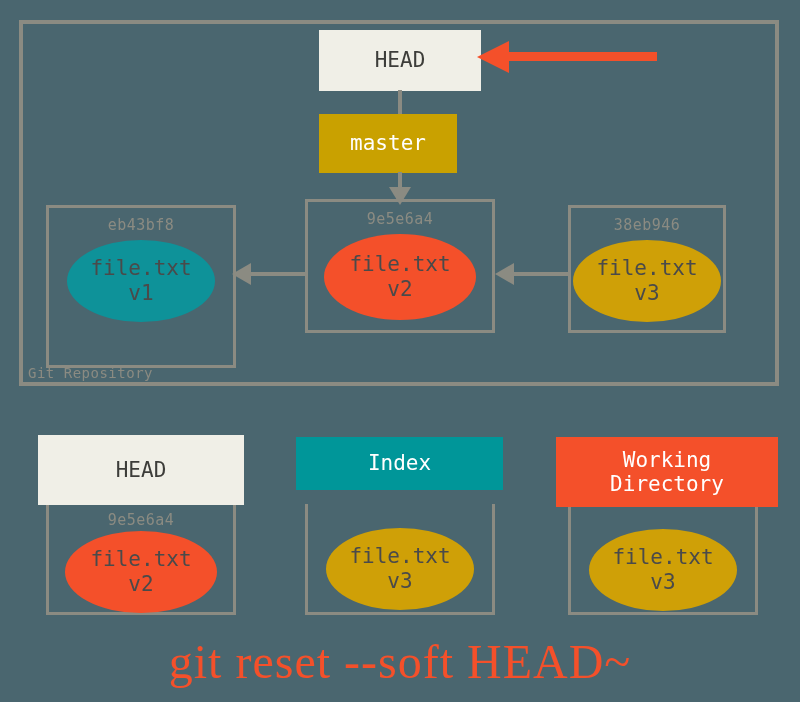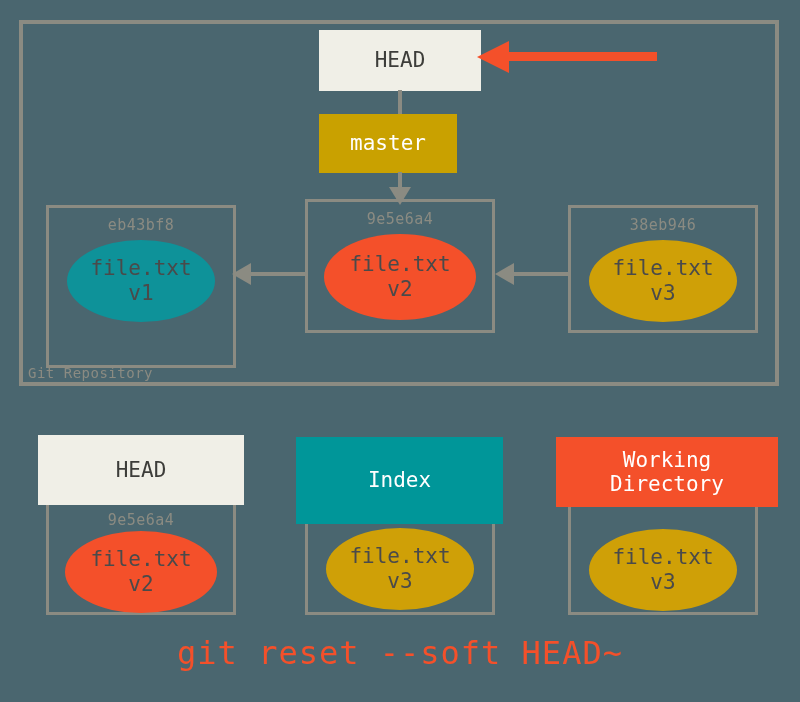--- a/index.html
+++ b/index.html
@@ -140,21 +140,21 @@
     justify-content: center;
     border-radius: 50%;
     color: #4a4a4a;
     font-size: 21px;
     line-height: 1.18;
     white-space: pre;
   }
 
   #commit-1 { left: 46px;  top: 205px; width: 190px; height: 163px; }
   #commit-2 { left: 305px; top: 199px; width: 190px; height: 134px; }
-  #commit-3 { left: 568px; top: 205px; width: 190px; height: 128px; }
+  #commit-3 { left: 568px; top: 205px; width: 158px; height: 128px; }
 
   #commit-1 .blob { top: 32px; width: 148px; height: 82px; background: #0e9299; }
   #commit-2 .blob { top: 32px; width: 152px; height: 86px; background: #f4502a; }
   #commit-3 .blob { top: 32px; width: 148px; height: 82px; background: #cfa007; }
 
   
   .commit-link-shaft {
     position: absolute;
     height: 4px;
     background: #8b8b82;
@@ -201,21 +201,21 @@
     background: #f0efe7; color: #3d3d3a;
   }
   #panel-head .stage-body { left: 46px; top: 505px; width: 190px; height: 110px; }
   #panel-head .commit-hash { top: 6px; }
   #panel-head .blob {
     top: 26px; width: 152px; height: 82px; background: #f4502a;
   }
 
   
   #panel-index .stage-header {
-    left: 296px; top: 437px; width: 207px; height: 87px;
+    left: 296px; top: 437px; width: 207px; height: 53px;
     background: #009699; color: #ffffff;
   }
   #panel-index .stage-body { left: 305px; top: 504px; width: 190px; height: 111px; }
   #panel-index .blob {
     top: 24px; width: 148px; height: 82px; background: #cfa007;
   }
 
   
   #panel-work .stage-header {
     left: 556px; top: 437px; width: 222px; height: 70px;
@@ -226,24 +226,25 @@
     top: 22px; width: 148px; height: 82px; background: #cfa007;
   }
 
   
   #command-caption {
     position: absolute;
     left: 0;
     right: 0;
     top: 634px;
     text-align: center;
-    font-size: 32px;
+    font-size: 48px;
     color: #f4502a;
     letter-spacing: 1px;
     white-space: pre;
+    font-family: Liberation Serif, serif;
   }
 </style>
 </head>
 <body>
 
 <div id="stage">
 
   <div id="repo-container"></div>
   <div id="repo-label">Git Repository</div>
 

